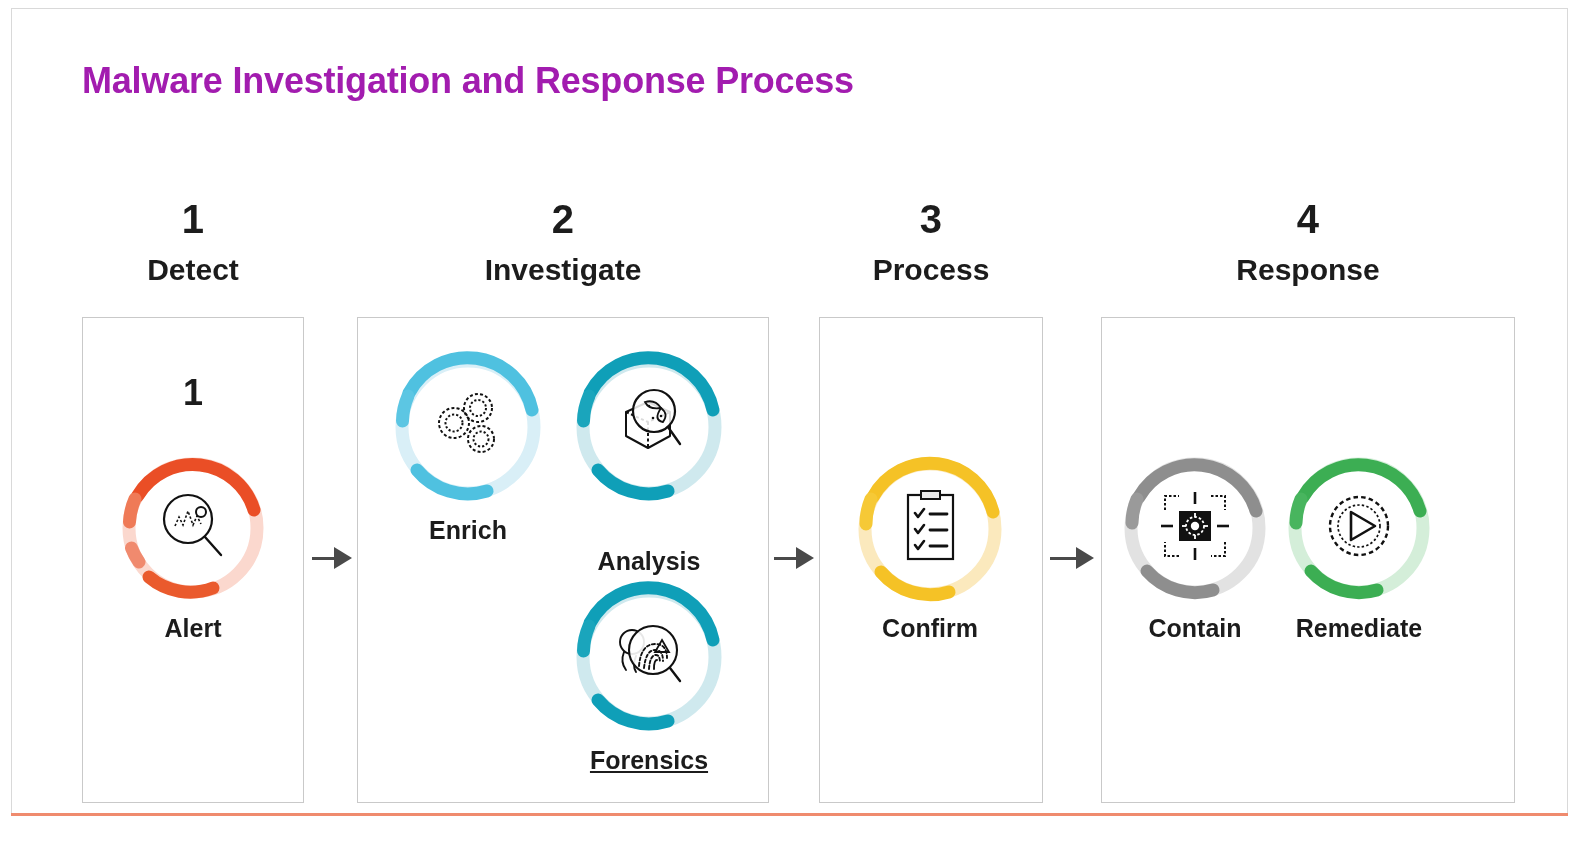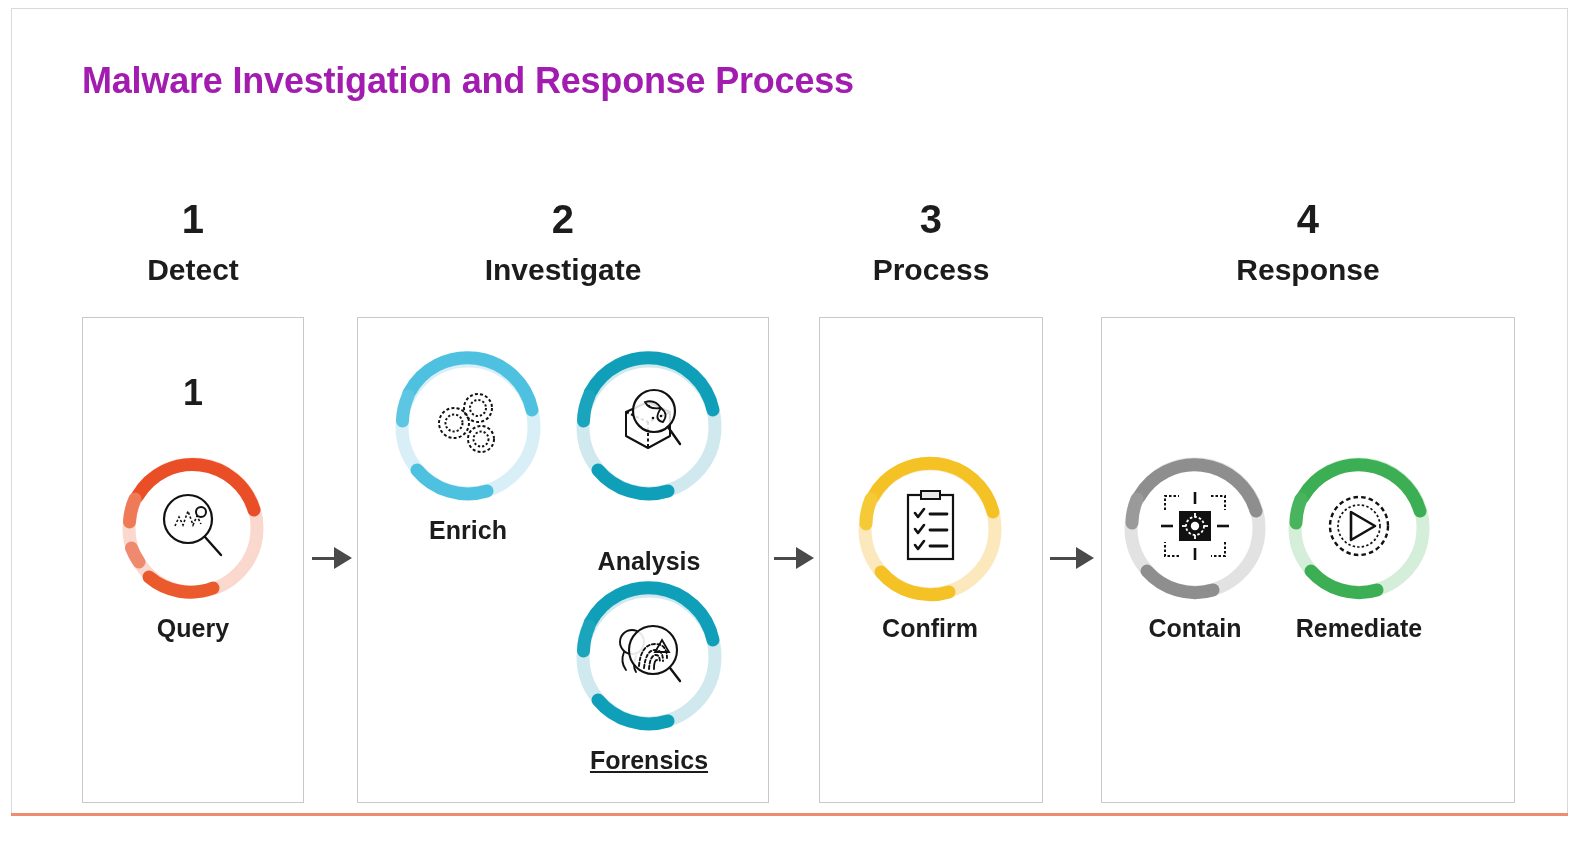--- a/index.html
+++ b/index.html
@@ -194,21 +194,21 @@
       </svg>
     </div>
     <div class="node-icon">
       <svg width="80" height="80" viewBox="0 0 80 80">
         <circle cx="35" cy="33" r="24" fill="#ffffff" stroke="#111" stroke-width="2.2"></circle>
         <polyline points="22,40 26,31 30,39 35,25 40,39 44,30 48,38" fill="none" stroke="#111" stroke-width="1.6" stroke-dasharray="2.4 2"></polyline>
         <circle cx="48" cy="26" r="5" fill="#ffffff" stroke="#111" stroke-width="2"></circle>
         <line x1="52" y1="51" x2="68" y2="69" stroke="#111" stroke-width="2.4" stroke-linecap="round"></line>
       </svg>
     </div>
-    <div class="node-label" style="top:162px;">Query</div>
+    <div class="node-label" style="top:162px;">Alert</div>
   </div>
 
   <div class="node" style="left:389px; top:348px; width:158px; height:158px;">
     <div class="ring-wrap">
       <svg width="158" height="158" viewBox="0 0 158 158">
         <circle cx="79" cy="79" r="66" fill="none" stroke="#d9eff7" stroke-width="13"></circle>
         <path d="M 20 45 A 66 66 0 0 1 143 62" fill="none" stroke="#4fc1e0" stroke-width="13" stroke-linecap="round"></path>
         <path d="M 13.5 73 A 66 66 0 0 1 19 48" fill="none" stroke="#5cc6e3" stroke-width="13" stroke-linecap="round"></path>
         <path d="M 28 122 A 66 66 0 0 0 98 143" fill="none" stroke="#4fc1e0" stroke-width="13" stroke-linecap="round"></path>
       </svg>

